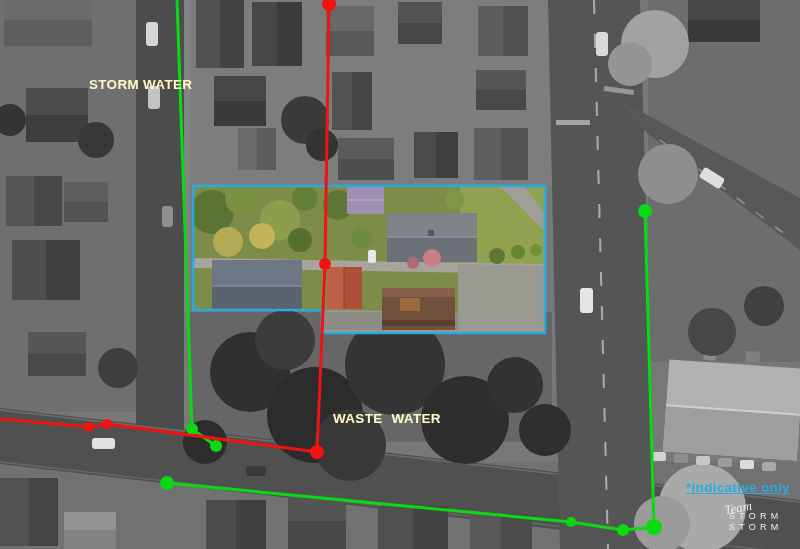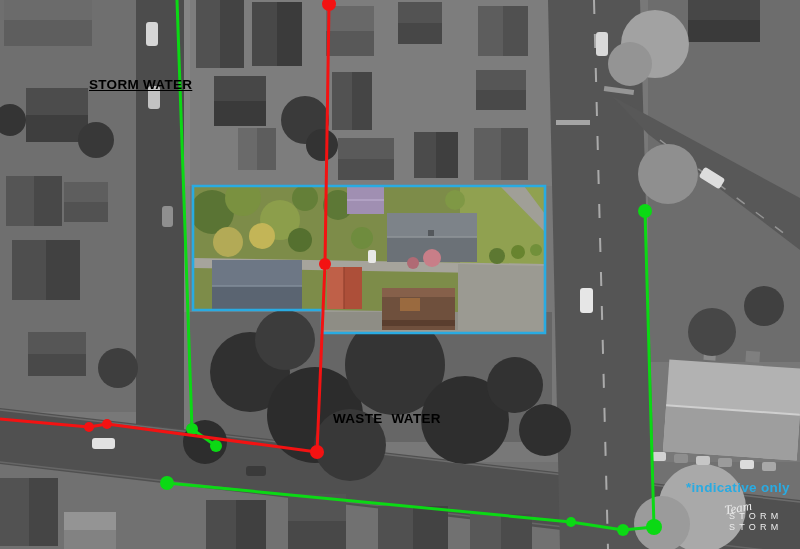--- a/index.html
+++ b/index.html
@@ -2,21 +2,21 @@
 <html><head>
 <meta charset="utf-8">
 <style>
   html,body{margin:0;padding:0;background:#222;}
   .stage{position:relative;width:800px;height:549px;overflow:hidden;
          font-family:"Liberation Sans",sans-serif;background:#787878;}
   .stage svg{position:absolute;left:0;top:0;}
   .map-label{position:absolute;font-weight:bold;font-size:13.5px;letter-spacing:.3px;white-space:nowrap;}
   .lbl-storm{left:89px;top:77px;}
   .lbl-waste{left:333px;top:411px;word-spacing:5px;}
-  .lbl-indicative{left:686px;top:480px;font-size:13.5px;}
+  .lbl-indicative{left:686px;top:480px;font-size:13.5px;text-decoration:underline;}
   .logo{position:absolute;left:720px;top:498px;width:80px;color:#ececec;}
   .logo-script{font-family:"Liberation Serif",serif;font-style:italic;font-size:13px;
                transform:rotate(-10deg);margin-left:4px;height:13px;line-height:12px;}
   .logo-line{font-size:9px;letter-spacing:4.2px;line-height:1.2;margin-left:9px;font-weight:400;}
 </style>
 </head>
 <body>
 
 <div class="stage">
 
@@ -215,22 +215,22 @@
       <circle cx="654" cy="527" r="8" fill="#0bd914"></circle>
       <circle cx="645" cy="211" r="7" fill="#0bd914"></circle>
       <polyline points="0,419 89,427 107,424 317,452 325,264 329,4" fill="none" stroke="#f31212" stroke-width="3" stroke-linejoin="round"></polyline>
       <circle cx="89" cy="427" r="5" fill="#f31212"></circle>
       <circle cx="107" cy="424" r="5" fill="#f31212"></circle>
       <circle cx="317" cy="452" r="7" fill="#f31212"></circle>
       <circle cx="325" cy="264" r="6" fill="#f31212"></circle>
       <circle cx="329" cy="4" r="7" fill="#f31212"></circle>
     </svg>
 
-  <div class="map-label lbl-storm" style="color: #000000; text-decoration: underline;">STORM WATER</div>
-  <div class="map-label lbl-waste" style="color: #000000;">WASTE WATER</div>
+  <div class="map-label lbl-storm" style="color: #fef9c3;">STORM WATER</div>
+  <div class="map-label lbl-waste" style="color: #fef9c3;">WASTE WATER</div>
   <div class="map-label lbl-indicative" style="color: rgb(41, 171, 226);">*indicative only</div>
 
   <div class="logo">
     <div class="logo-script">Team</div>
     <div class="logo-line">STORM</div>
     <div class="logo-line">STORM</div>
   </div>
 </div>
 
 </body></html>

